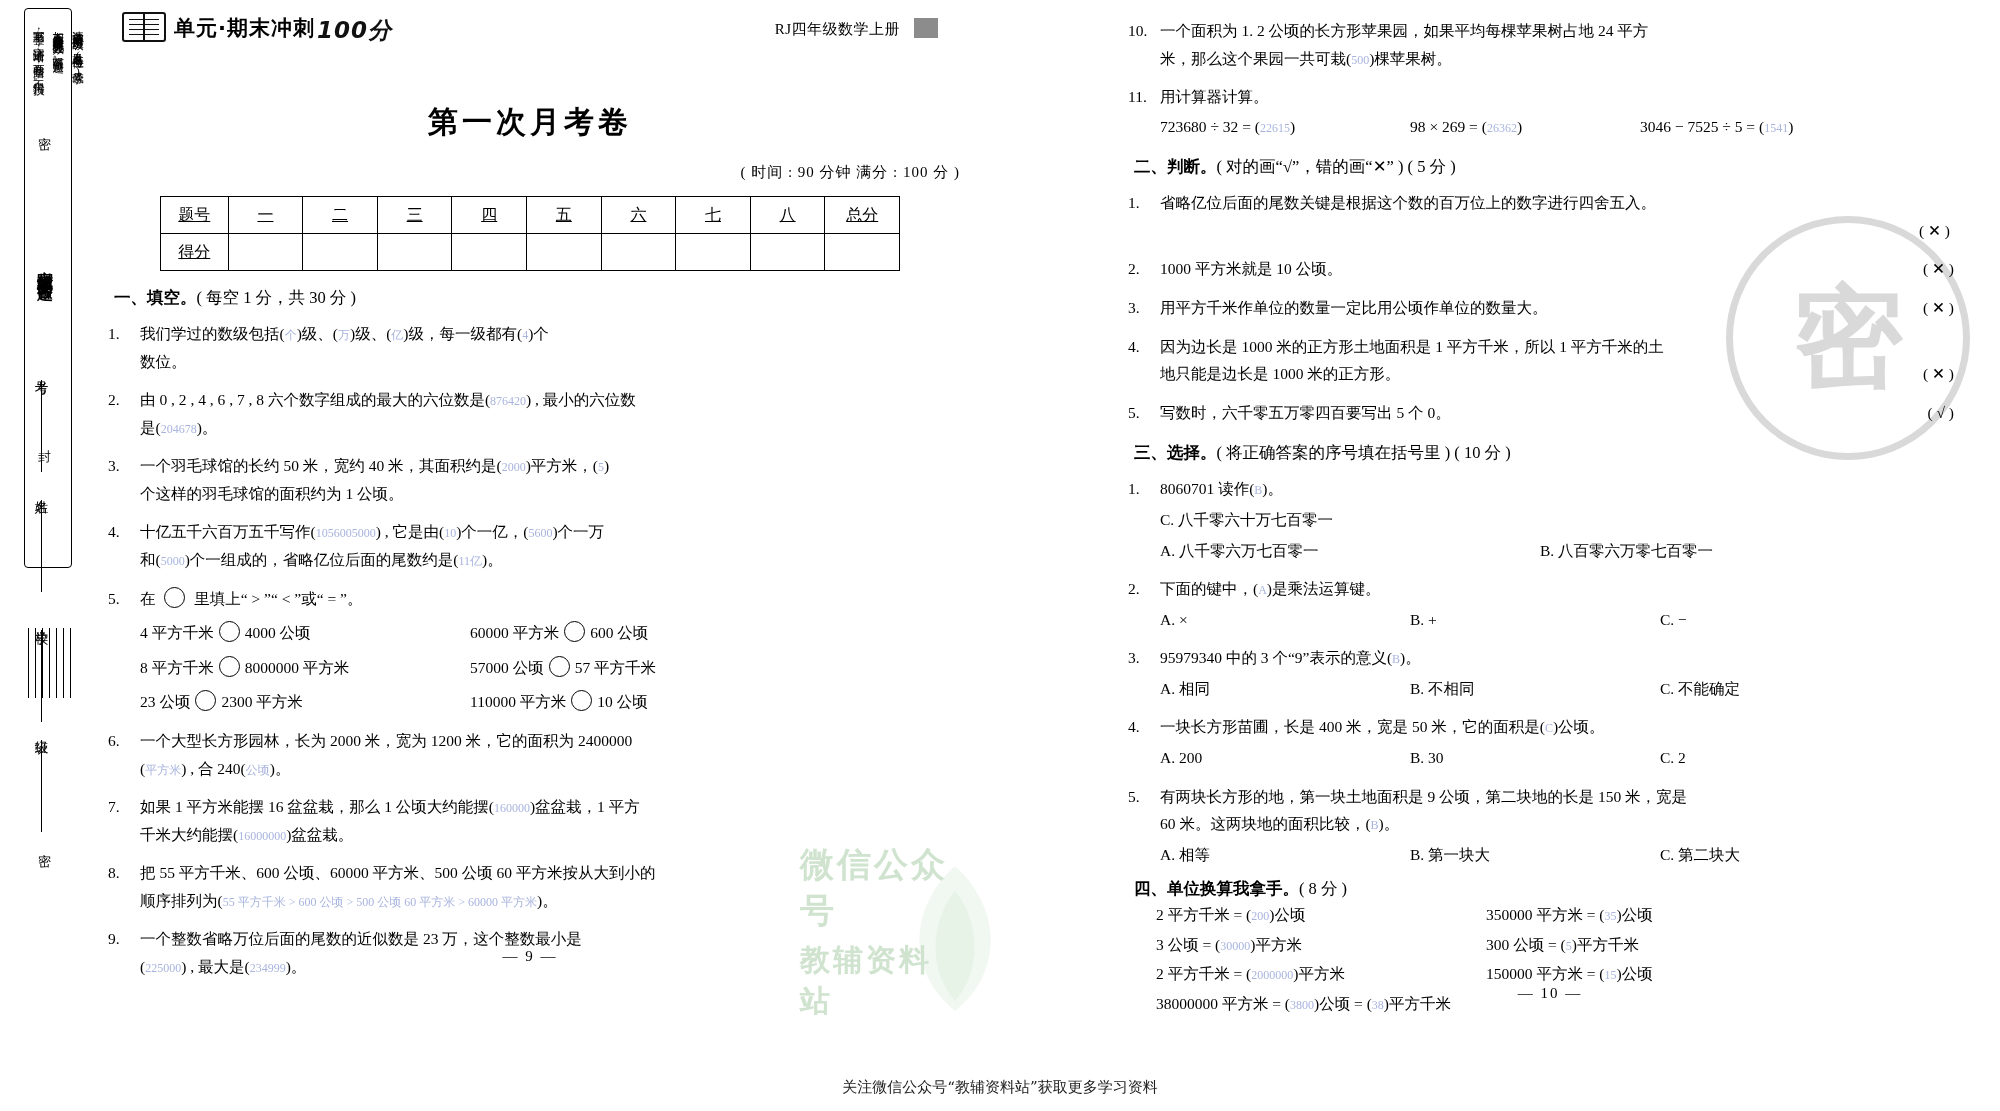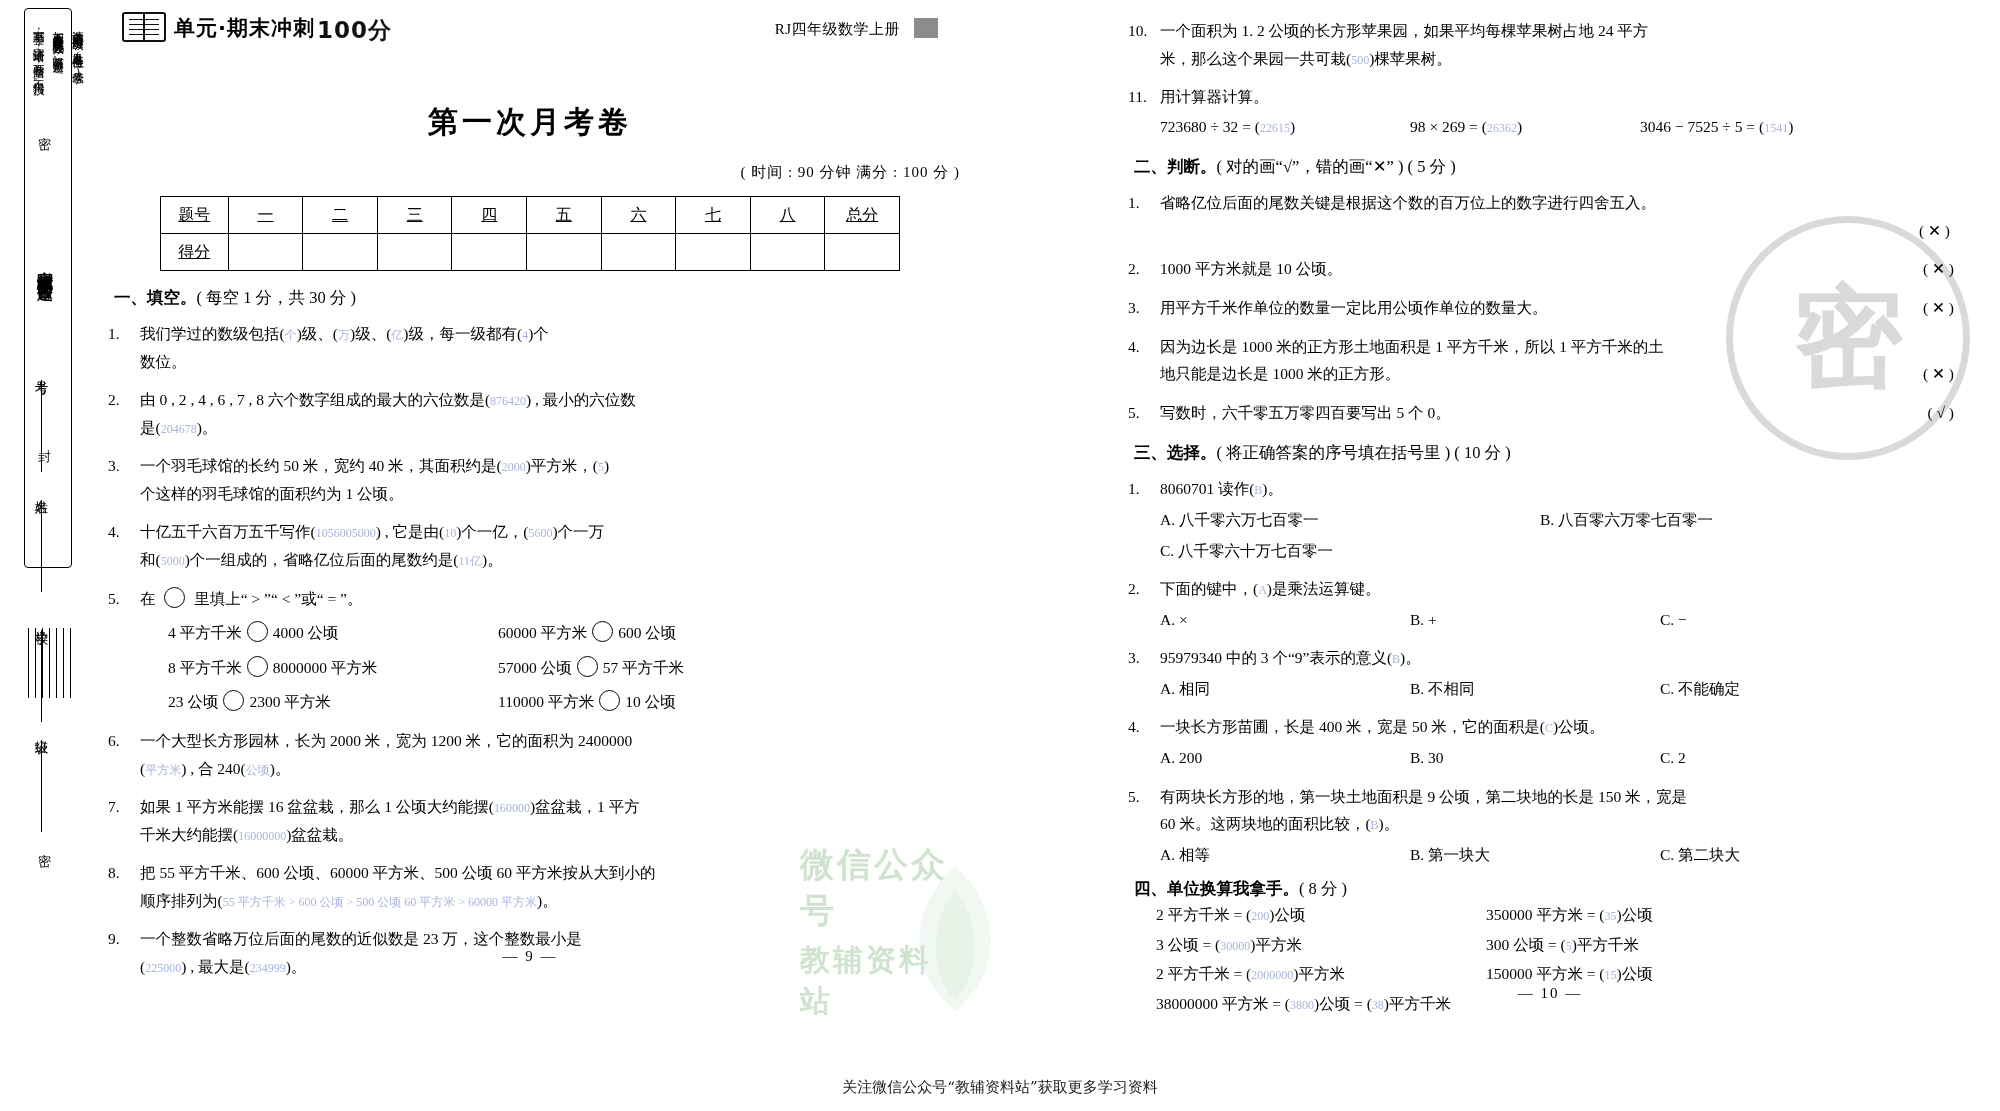--- a/index.html
+++ b/index.html
@@ -62,21 +62,21 @@
       repeating-linear-gradient(#111 0 1px, transparent 1px 5px) right 5px top 5px/14px 20px no-repeat;
     box-sizing:border-box;
   }
   .banner .btitle{
     position:absolute;left:74px;top:6px;
     font-family:"DejaVu Sans","Liberation Sans",sans-serif;
     font-size:21px;font-weight:bold;letter-spacing:1px;
   }
   .banner .hundred{
     display:inline-block;position:relative;top:3px;left:2px;
-    font-size:23px;font-weight:bold;color:#111;
+    font-size:23px;font-weight:bold;font-style:italic;color:#111;
   }
   .banner .rj{
     position:absolute;right:60px;top:14px;font-size:15px;letter-spacing:0.5px;
   }
   .banner .blk{position:absolute;right:22px;top:12px;width:24px;height:20px;background:#8c8c8c;}
 
   .paper-title{
     text-align:center;font-size:30px;font-weight:bold;letter-spacing:4px;
     margin-top:40px;
   }
@@ -100,21 +100,21 @@
   ol.qs>li{
     position:relative;padding-left:40px;margin-top:11px;
     font-size:15.5px;line-height:1.78;
   }
   ol.qs>li>.num{position:absolute;left:8px;top:0;}
   .ans{color:#a8b4de;font-size:12px;}
   .circ{
     display:inline-block;width:19px;height:19px;border:1px solid #000;
     border-radius:50%;vertical-align:-4px;margin:0 5px;
   }
-  .cmpline{display:flex;gap:0;margin-top:7px;font-size:15.5px;margin-left:28px;}
+  .cmpline{display:flex;gap:0;margin-top:7px;font-size:15.5px;}
   .cmpline .c1{width:330px;}
   .cmpline .c2{width:330px;}
   .indent{padding-left:40px;}
   .row2{display:flex;font-size:15.5px;line-height:1.9;}
   .row2 .a{width:330px;}
   .row2 .b{width:330px;}
   .opt3{display:flex;font-size:15.5px;margin-top:3px;}
   .opt3 .o{width:250px;}
   .opt2{display:flex;font-size:15.5px;margin-top:3px;}
   .opt2 .o{width:380px;}
@@ -381,25 +381,25 @@
 
       <div class="sec">
         <span>三、选择。</span><span class="light">( 将正确答案的序号填在括号里 ) ( 10 分 )</span>
       </div>
 
       <ol class="qs">
         <li>
           <span class="num">1.</span>
           <span><span>8060701 读作(</span><span class="ans">B</span><span>)。</span></span>
           <div class="opt2">
+            <span class="o">C. 八千零六十万七百零一</span>
+          </div>
+          <div class="opt2">
             <span class="o">A. 八千零六万七百零一</span>
             <span class="o">B. 八百零六万零七百零一</span>
-          </div>
-          <div class="opt2">
-            <span class="o">C. 八千零六十万七百零一</span>
           </div>
         </li>
 
         <li>
           <span class="num">2.</span>
           <span><span>下面的键中，(</span><span class="ans">A</span><span>)是乘法运算键。</span></span>
           <div class="opt3">
             <span class="o">A. ×</span>
             <span class="o">B. +</span>
             <span class="o">C. −</span>

